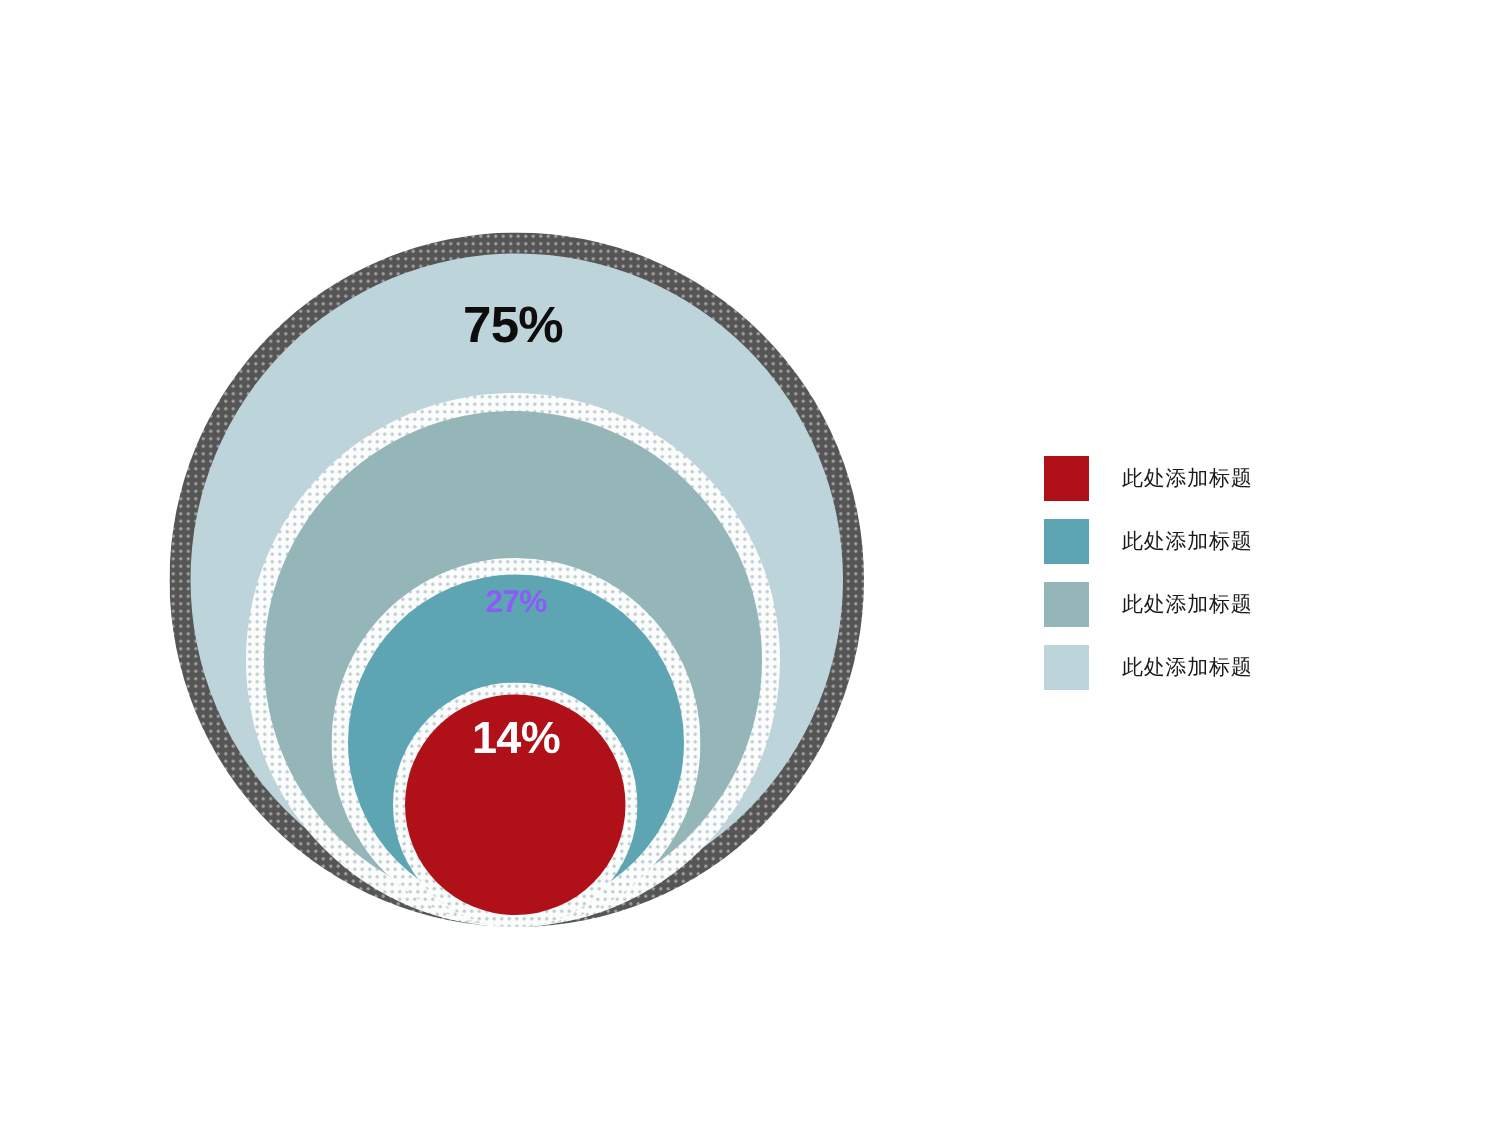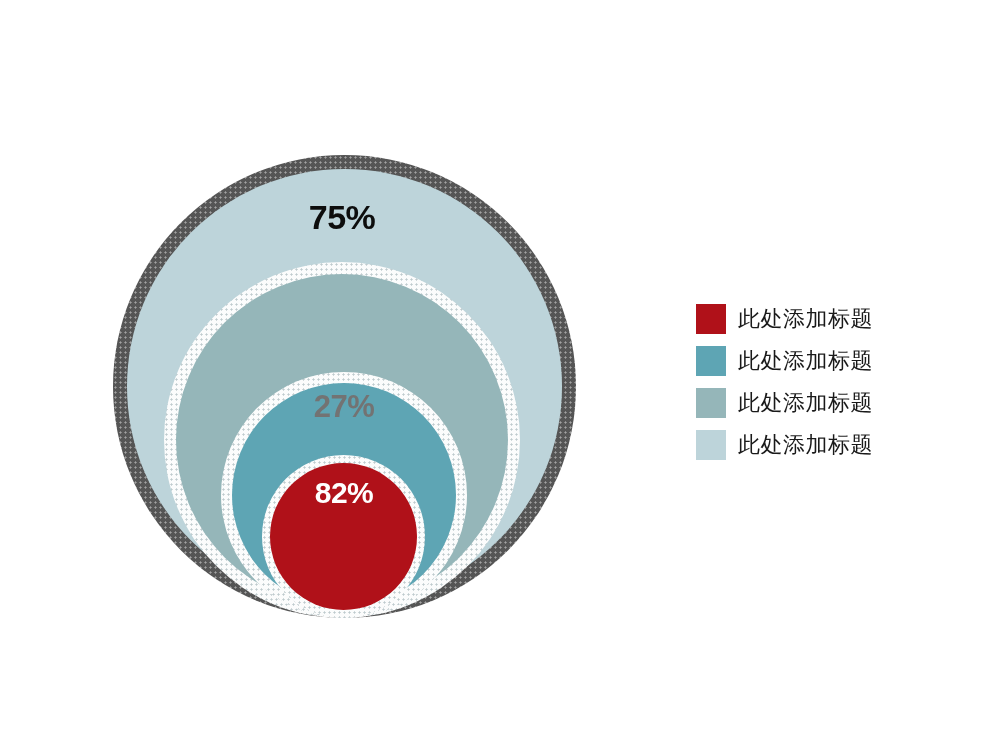--- a/index.html
+++ b/index.html
@@ -81,22 +81,22 @@
     display: flex;
     align-items: center;
     height: 42px;
   }
   .legend-swatch {
     width: 30px;
     height: 30px;
     flex: 0 0 30px;
   }
   .legend-label {
-    margin-left: 12px;
-    font-size: 22px;
+    margin-left: 22px;
+    font-size: 14px;
     color: #1a1a1a;
     font-family: "DejaVu Sans", "Liberation Sans", sans-serif;
     letter-spacing: 0.5px;
     white-space: nowrap;
   }
 </style>
 </head>
 <body>
 
 <div id="slide">
@@ -105,25 +105,25 @@
 
     <div class="ring-texture dots-dark" style="left:113px; top:155px; width:463px; height:463px;"></div>
     <div class="ring-fill" style="left:127px; top:169px; width:435px; height:435px; background:#bdd4da;"></div>
     <div class="pct-label" style="left:292px; top:200px; width:100px; font-size:34px; color:#0d0d0d;">75%</div>
 
     <div class="ring-texture dots-light" style="left:164px; top:262px; width:356px; height:356px;"></div>
     <div class="ring-fill" style="left:176px; top:274px; width:332px; height:332px; background:#95b6b9;"></div>
 
     <div class="ring-texture dots-light" style="left:221px; top:372px; width:246px; height:246px;"></div>
     <div class="ring-fill" style="left:232px; top:383px; width:224px; height:224px; background:#5ea5b4;"></div>
-    <div class="pct-label" style="left:294px; top:391px; width:100px; font-size:31px; color:#737373;">27%</div>
+    <div class="pct-label" style="left:294px; top:391px; width:100px; font-size:21px; color:#8b5cf6;">27%</div>
 
     <div class="ring-texture dots-light" style="left:262px; top:455px; width:163px; height:163px;"></div>
     <div class="ring-fill" style="left:270px; top:463px; width:147px; height:147px; background:#b01119;"></div>
-    <div class="pct-label" style="left:294px; top:478px; width:100px; font-size:30px; color:#ffffff;">82%</div>
+    <div class="pct-label" style="left:294px; top:478px; width:100px; font-size:30px; color:#ffffff;">14%</div>
 
   </div>
 
   <div id="legend">
 
     <div class="legend-row">
       <span class="legend-swatch" style="background:#b01119;"></span>
       <span class="legend-label">此处添加标题</span>
     </div>
 

